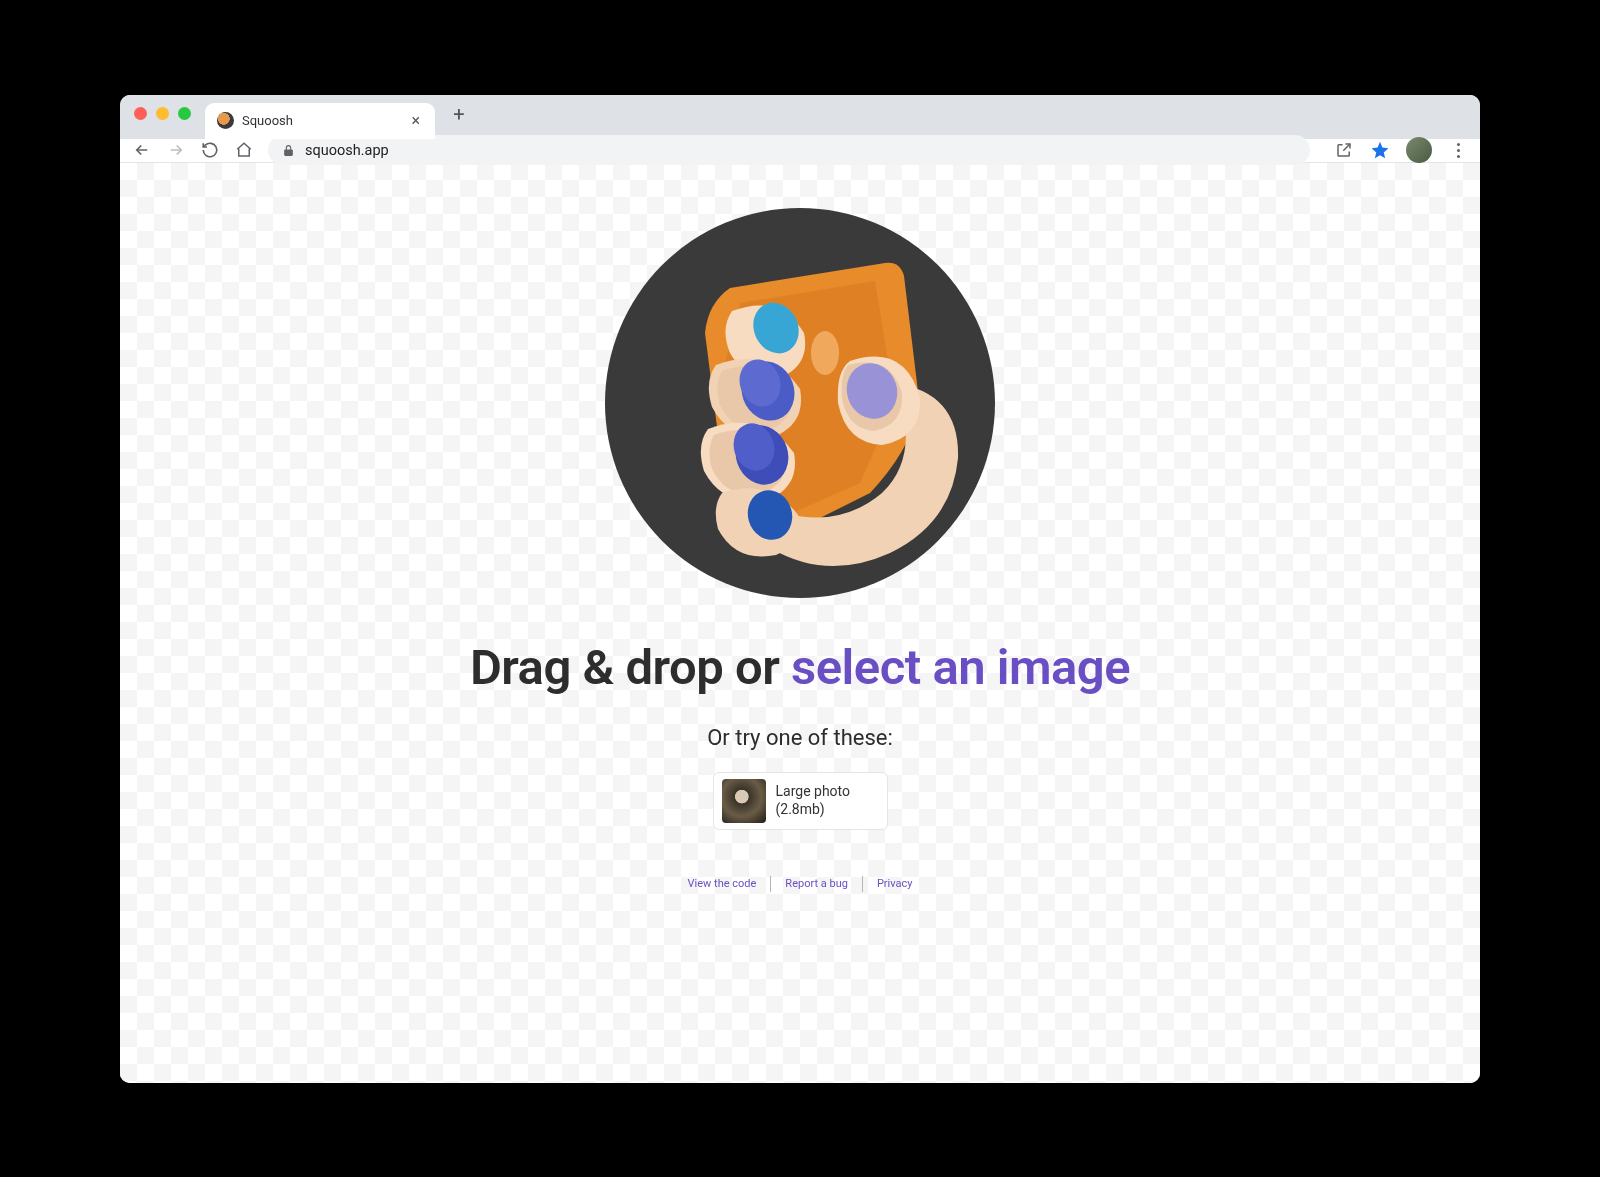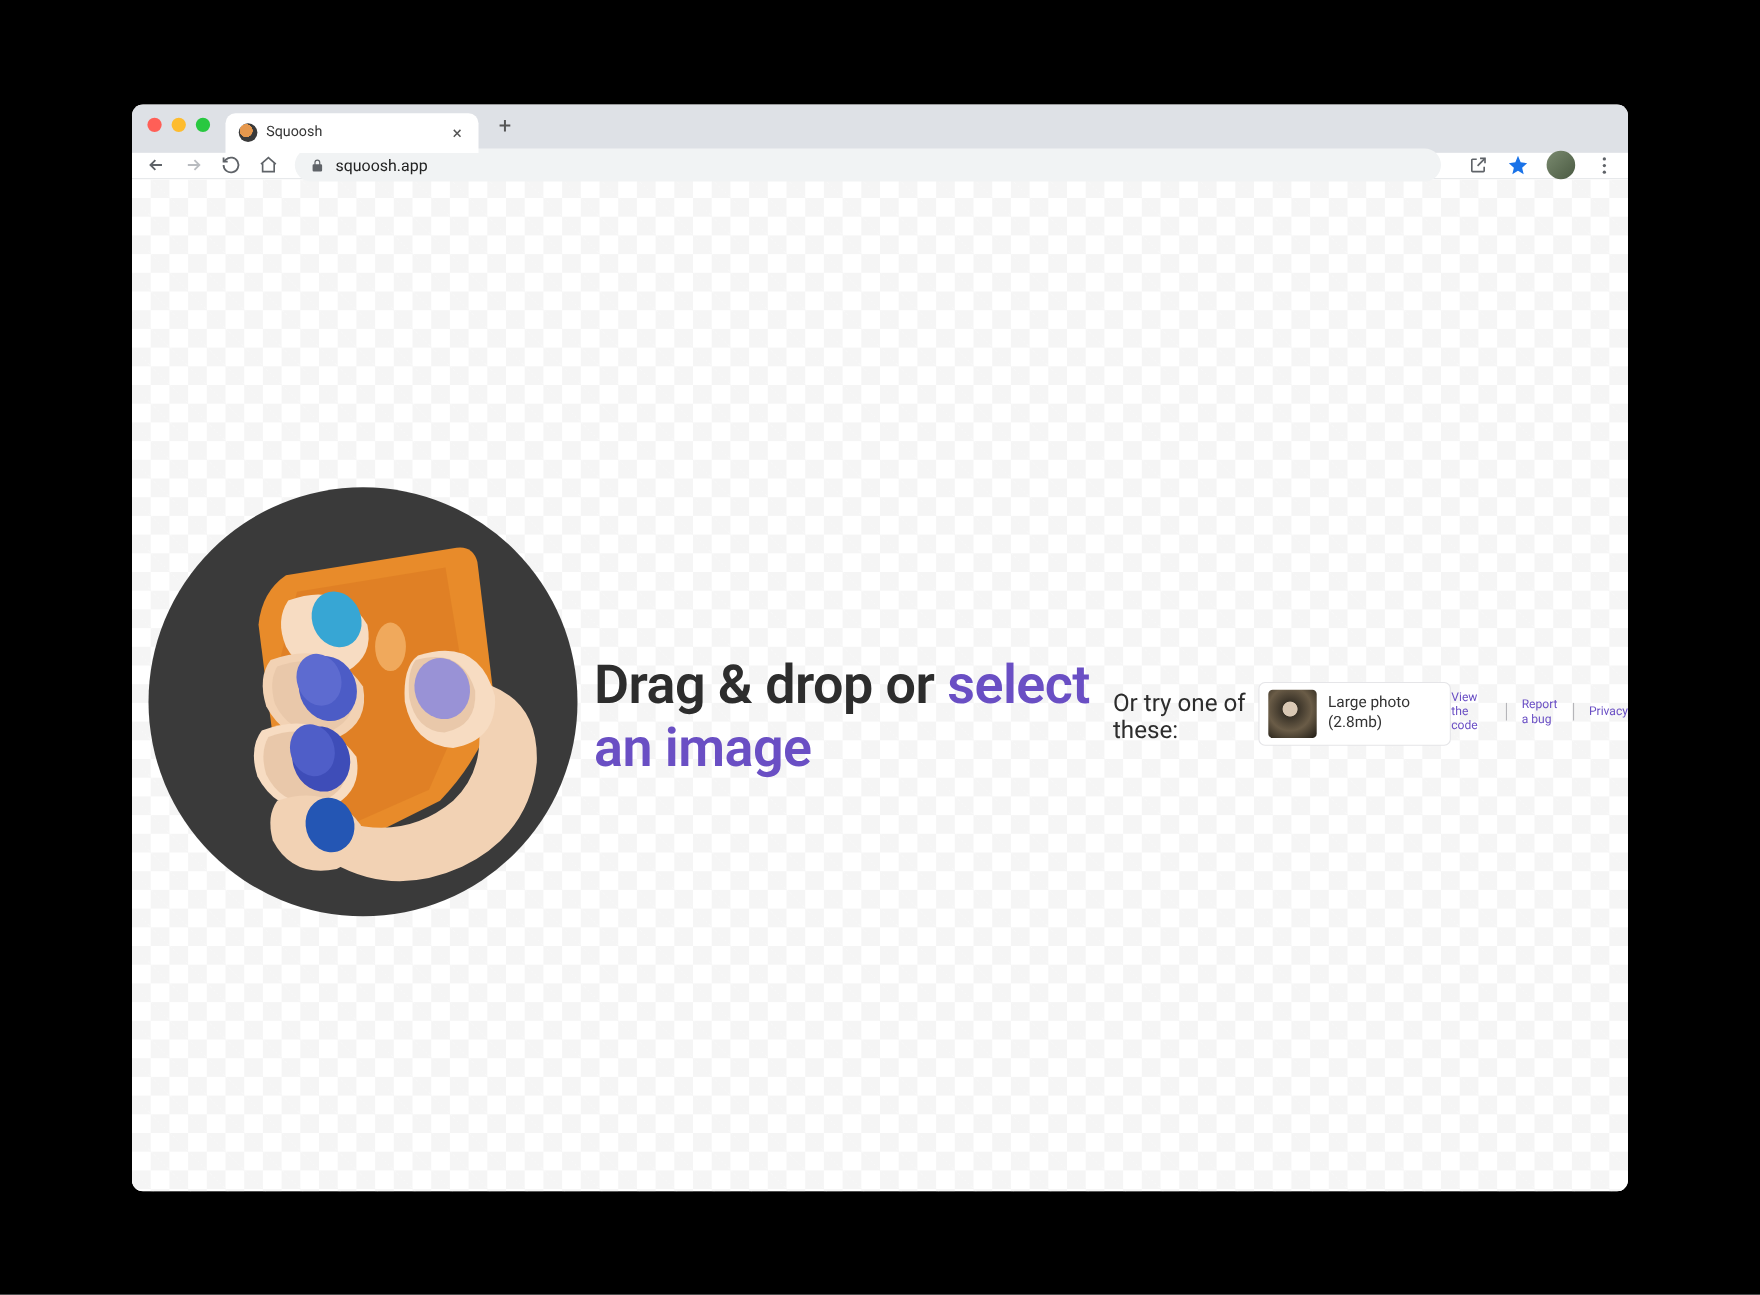--- a/index.html
+++ b/index.html
@@ -100,21 +100,21 @@
     
     .page {
       min-height: 920px;
       background-color: #fff;
       background-image:
         linear-gradient(45deg, #f5f5f5 25%, transparent 25%, transparent 75%, #f5f5f5 75%),
         linear-gradient(45deg, #f5f5f5 25%, transparent 25%, transparent 75%, #f5f5f5 75%);
       background-size: 34px 34px;
       background-position: 0 0, 17px 17px;
       display: flex;
-      flex-direction: row;
+      flex-direction: column;
       align-items: center;
       padding-top: 30px;
     }
     .logo-wrap { width: 420px; height: 420px; }
     .headline {
       margin-top: 26px;
       font-size: 49px;
       font-weight: 600;
       color: #2d2d2d;
       letter-spacing: -0.5px;

